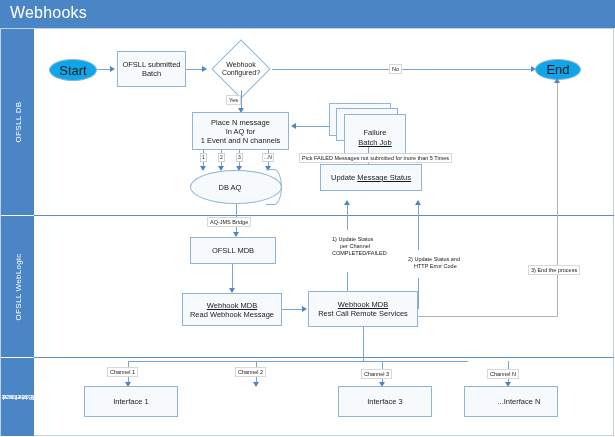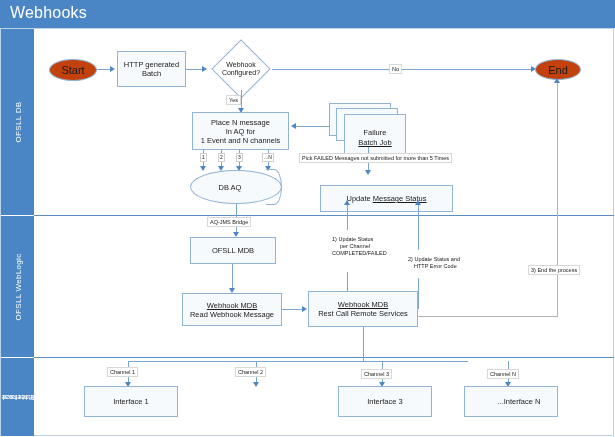--- a/index.html
+++ b/index.html
@@ -30,21 +30,21 @@
             border-top:1.5px solid #5b8fc4;}
 
   
   .box{position:absolute;box-sizing:border-box;border:1px solid #91b3d4;
        background:#f7fafd;color:#1a1a1a;font-size:7.5px;line-height:9px;
        display:flex;align-items:center;justify-content:center;text-align:center;}
   .box .inner{padding:1px 2px;}
   .box u{text-decoration:underline;}
 
   .ellipse{position:absolute;box-sizing:border-box;border:1px solid #91b3d4;
-           background:#c2410c;border-radius:50%;color:#1a1a1a;font-size:11px;
+           background:#0ea5e9;border-radius:50%;color:#1a1a1a;font-size:13px;
            display:flex;align-items:center;justify-content:center;text-align:center;}
 
   .diamond{position:absolute;}
   .diamond .dshape{position:absolute;left:0;top:0;width:100%;height:100%;
                    background:#ffffff;border:1px solid #91b3d4;box-sizing:border-box;
                    transform:rotate(45deg);}
   .diamond .dtext{position:absolute;left:0;top:0;width:100%;height:100%;
                   display:flex;align-items:center;justify-content:center;
                   text-align:center;font-size:7px;line-height:8px;color:#1a1a1a;}
 
@@ -120,21 +120,21 @@
 
   <div class="ellipse" style="left:49px;top:59px;width:48px;height:22px;">
     <span>Start</span>
   </div>
 
   <div class="ln lnh" style="left:97px;top:69px;width:14px;"></div>
   <div class="ah right" style="left:110px;top:66px;"></div>
 
   <div class="box" style="left:117px;top:51px;width:69px;height:36px;">
     <div class="inner">
-      <span>HTTP generated</span><br>
+      <span>OFSLL submitted</span><br>
       <span>Batch</span>
     </div>
   </div>
 
   <div class="ln lnh" style="left:186px;top:69px;width:17px;"></div>
   <div class="ah right" style="left:202px;top:66px;"></div>
 
   <div class="diamond" style="left:208px;top:46px;width:66px;height:46px;">
     <div class="dshape" style="left:12px;top:2px;width:42px;height:42px;"></div>
     <div class="dtext">
@@ -202,21 +202,21 @@
 
   <div class="ln lnv" style="left:329px;top:119px;width:1px;height:1px;"></div>
   <div class="ln lnh" style="left:296px;top:126px;width:34px;"></div>
   <div class="ah left" style="left:291px;top:123px;"></div>
 
   <div class="ln lnv" style="left:368px;top:147px;width:1px;height:9px;"></div>
   <div class="ln lnv" style="left:368px;top:162px;width:1px;height:10px;"></div>
   <div class="ah down" style="left:365px;top:170px;"></div>
   <div class="elabel" style="left:299px;top:153px;">Pick FAILED Messages not submitted for more than 5 Times</div>
 
-  <div class="box" style="left:320px;top:185px;width:133px;height:27px;">
+  <div class="box" style="left:320px;top:164px;width:102px;height:27px;">
     <div class="inner">
       <span>Update </span><u>Message Status</u>
     </div>
   </div>
 
   <div class="ln lnv" style="left:236px;top:204px;width:1px;height:14px;"></div>
   <div class="ln lnv" style="left:236px;top:226px;width:1px;height:8px;"></div>
   <div class="ah down" style="left:233px;top:232px;"></div>
   <div class="elabel" style="left:207px;top:217px;">AQ-JMS Bridge</div>
 

